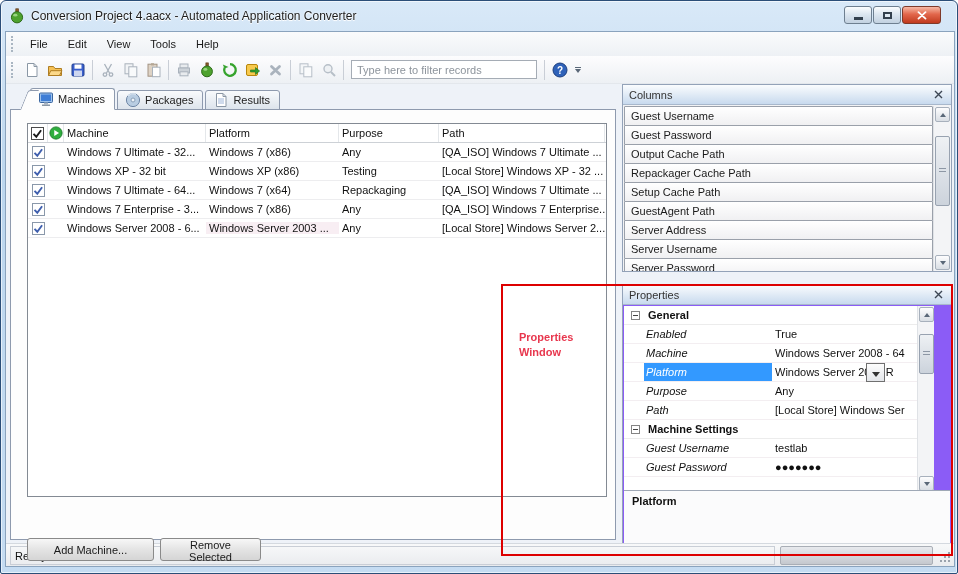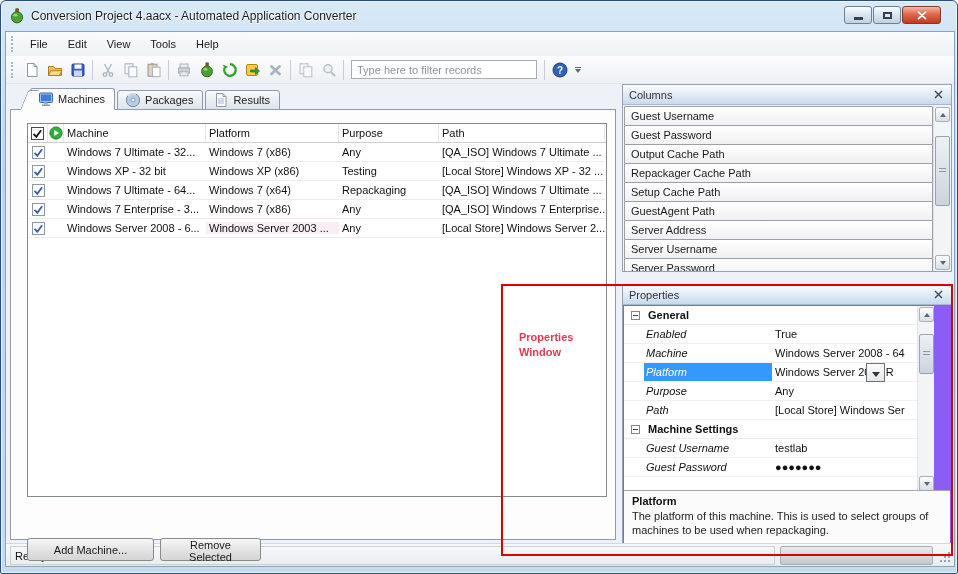--- a/index.html
+++ b/index.html
@@ -485,21 +485,20 @@
                 <span class="tri-up-s"></span>
               </div>
             <div class="sb-thumb" style="top:28px;height:40px;"></div>
             <div class="sb-btn sb-down">
                 <span class="tri-down-s"></span>
               </div>
           </div>
         </div>
         <div class="pdesc">
           <div class="pdesc-title">Platform</div>
-          <div class="pdesc-text">The platform of this machine. This is used to select groups of machines to be used when repackaging.</div>
         </div>
       </div>
 
       <div class="annotation-rect">
         <div class="annotation-label">Properties Window</div>
       </div>
 
       <div class="statusbar">
         <div class="status-pane">Ready</div>
         <div class="progress-pane"></div>

